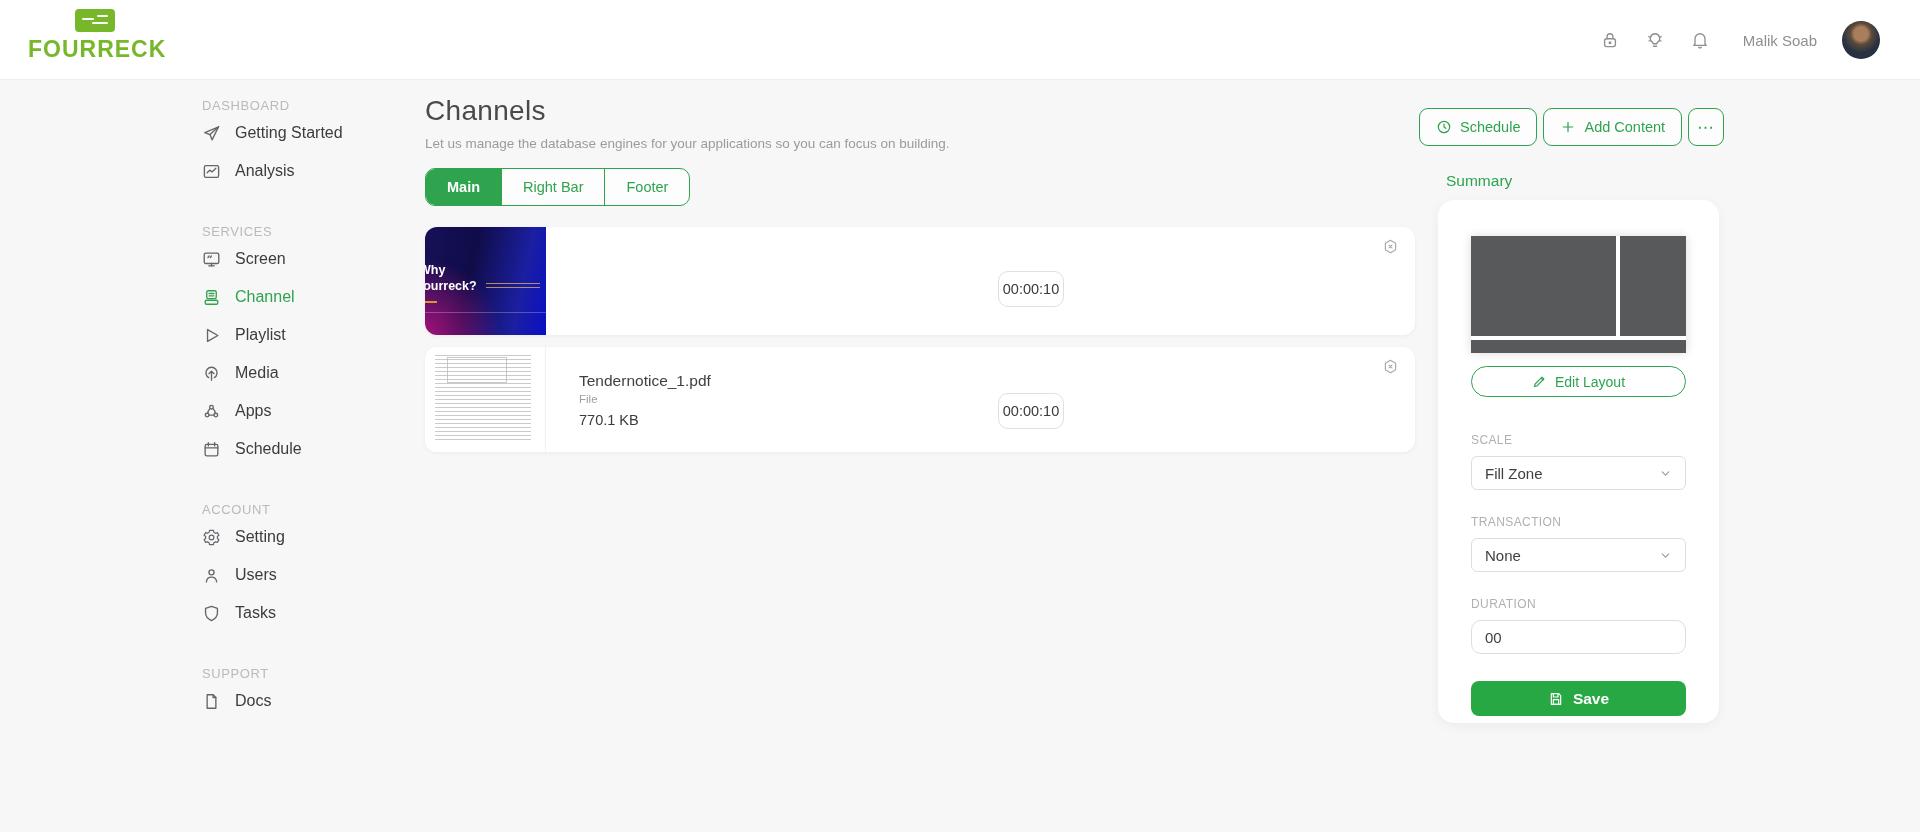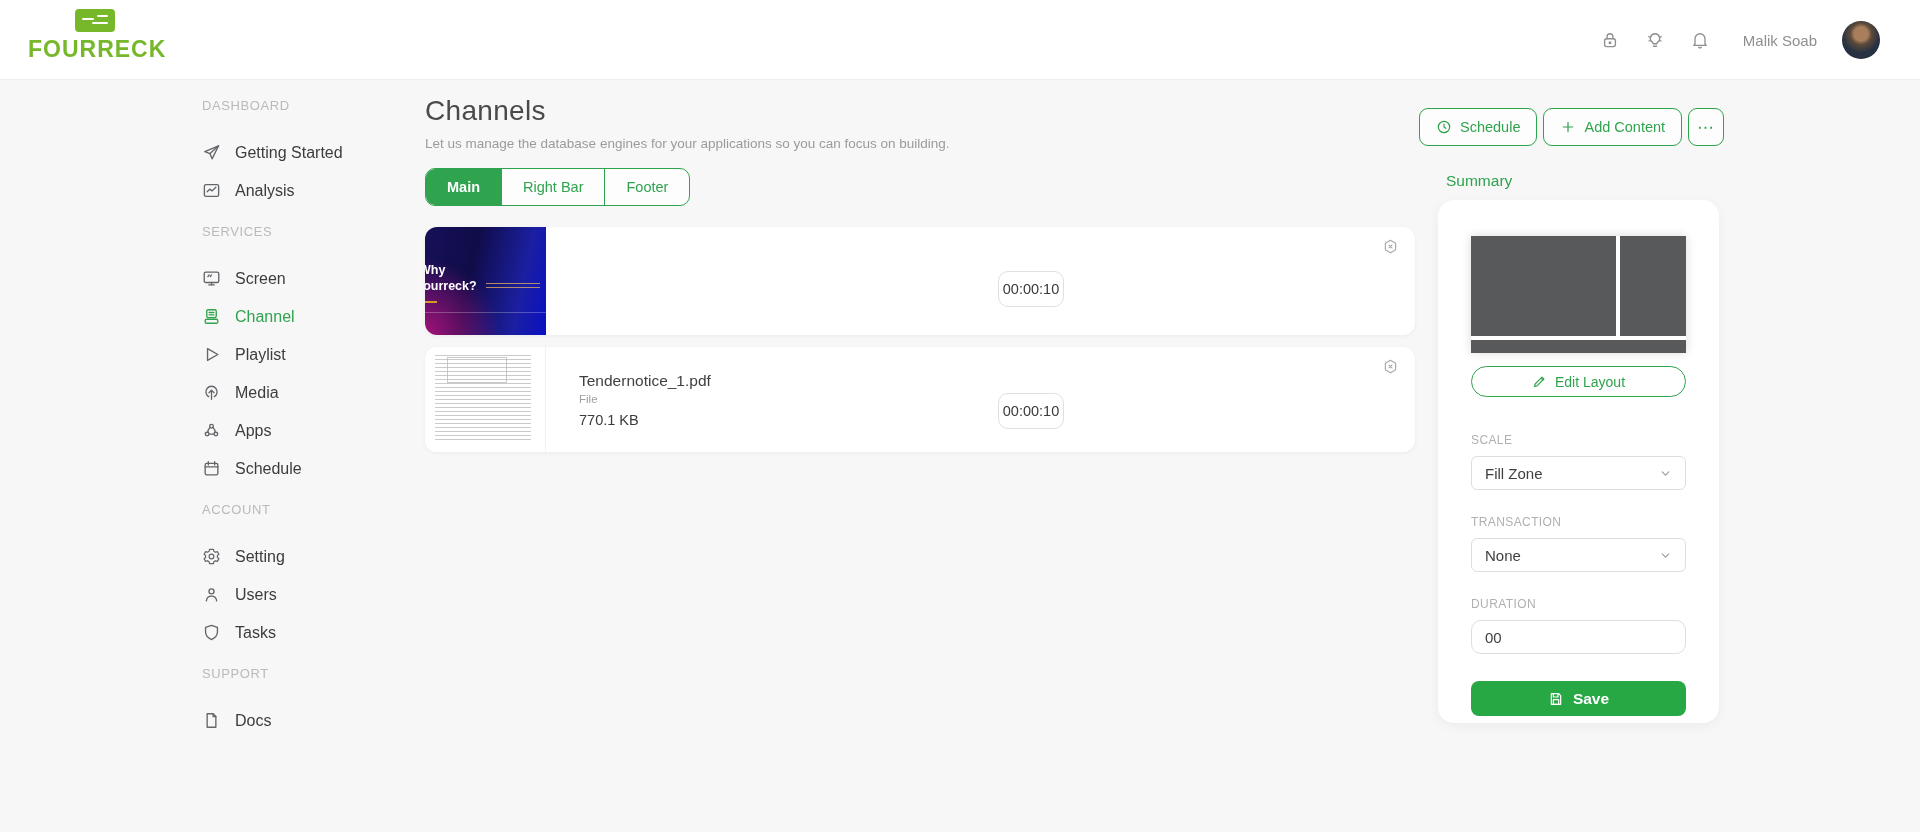--- a/index.html
+++ b/index.html
@@ -23,21 +23,21 @@
   .user-name { font-size:15px; color:#8f8f8f; margin-left:8px; }
   .avatar { width:38px; height:38px; border-radius:50%; cursor:pointer;
     background: radial-gradient(circle at 50% 34%, #a87e5c 0 22%, #5c4a3a 34%, #273142 60%),
                 radial-gradient(circle at 22% 22%, #51704e 0 40%, #222c3d 75%);
     box-shadow: inset 0 0 0 1px rgba(0,0,0,.08); }
 
   
   .sidebar { position:absolute; left:202px; top:98px; width:205px; }
   .side-label { font-size:13px; color:#bababa; letter-spacing:.6px; line-height:16px; margin-bottom:10px; }
   .side-label.gap { margin-top:24px; }
-  .side-item { display:flex; align-items:flex-end; gap:14px; height:38px; color:#3c3c3c; font-size:16px; cursor:pointer; }
+  .side-item { display:flex; align-items:flex-start; gap:14px; height:38px; color:#3c3c3c; font-size:16px; cursor:pointer; }
   .side-item .sicon { width:19px; height:19px; color:#63666a; display:flex; }
   .side-item .sicon svg { width:19px; height:19px; }
   .side-item.active, .side-item.active .sicon { color:#2fa34e; }
 
   
   .main { position:absolute; left:425px; top:95px; width:990px; }
   .page-title { font-size:28px; font-weight:400; color:#4a4a4a; letter-spacing:.3px; }
   .page-sub { margin-top:9px; font-size:13.5px; color:#9b9b9b; }
 
   .tabs { margin-top:17px; display:inline-flex; border:1px solid #2fa34e; border-radius:10px; overflow:hidden; background:#fdfdfd; }

